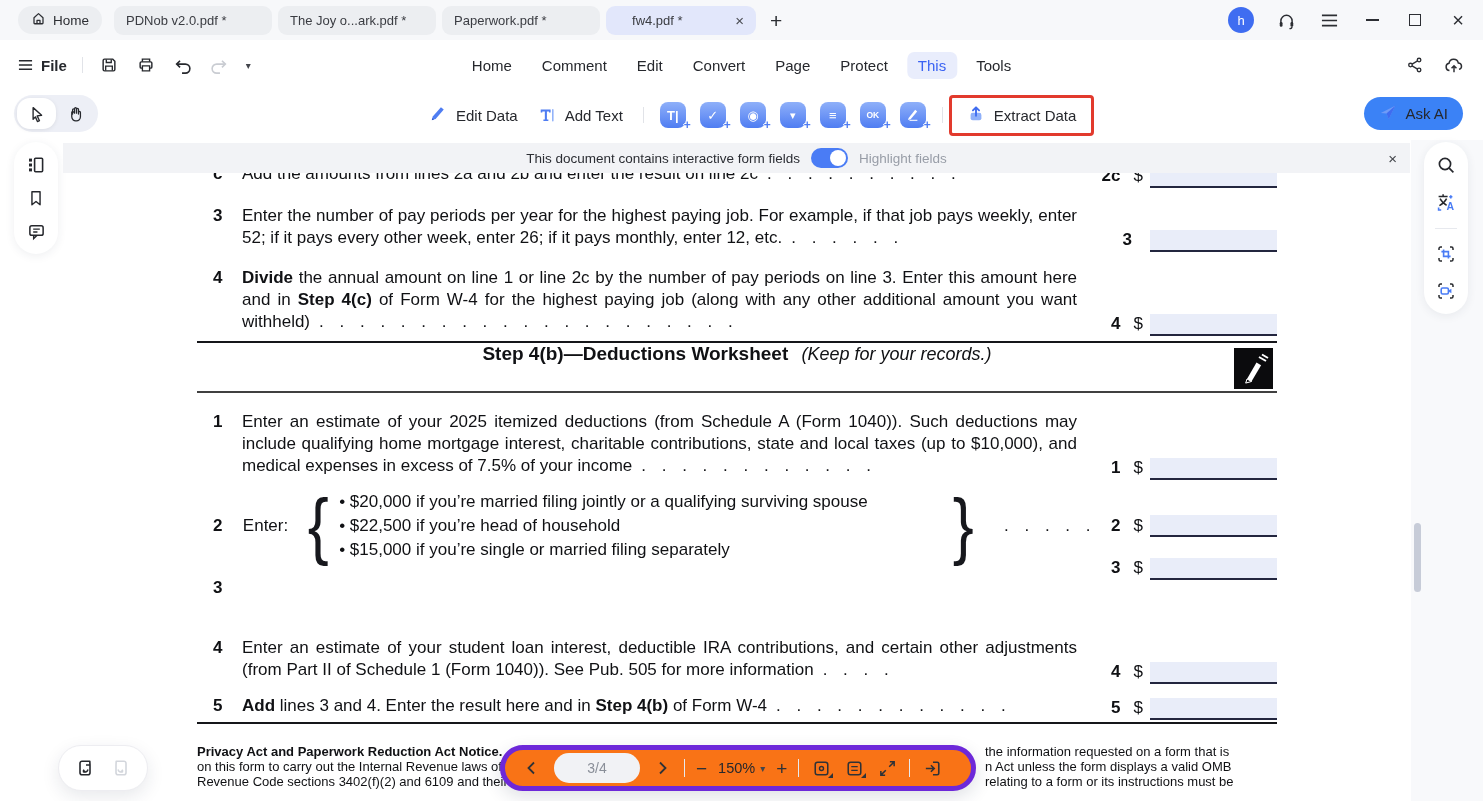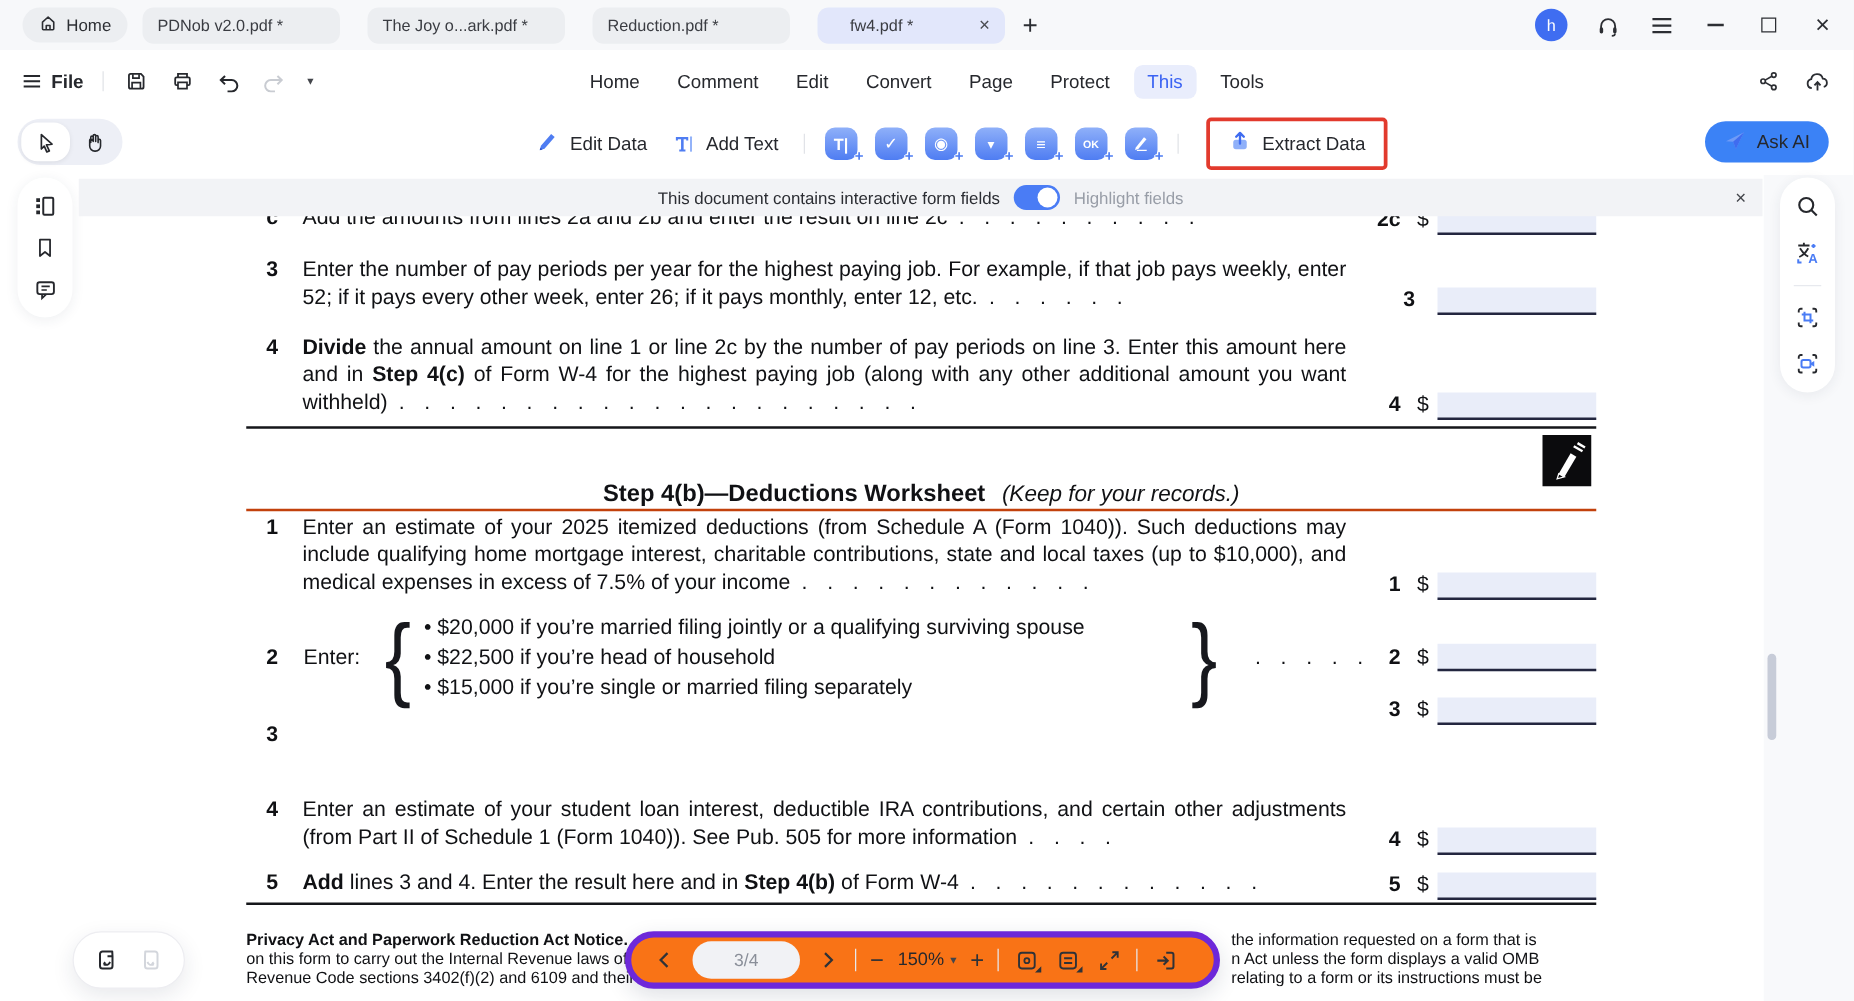--- a/index.html
+++ b/index.html
@@ -2,21 +2,21 @@
 <html><head>
 <meta charset="utf-8">
 <style>
   html,body{margin:0;padding:0;background:#e9eaee;}
   *{box-sizing:border-box;font-family:"Liberation Sans","DejaVu Sans",sans-serif;}
   .app{position:relative;width:1483px;height:801px;background:#fff;overflow:hidden;}
 
   
   .titlebar{position:absolute;top:0;left:0;right:0;height:40px;background:#f7f8fa;display:flex;align-items:center;padding:0 14px 0 18px;}
   .home-pill{display:flex;align-items:center;gap:7px;background:#eceef1;border-radius:15px;height:28px;padding:0 13px;font-size:13.5px;color:#2c2e33;cursor:pointer;}
-  .tabstrip{display:flex;align-items:center;gap:22px;margin-left:12px;}
+  .tabstrip{display:flex;align-items:center;gap:6px;margin-left:12px;}
   .tab{height:29px;border-radius:9px;background:#eceef1;display:flex;align-items:center;padding:0 12px;font-size:13px;color:#3a3c42;cursor:pointer;}
   .tab.active{background:#e2e7fb;}
   .tab-label{flex:1;overflow:hidden;white-space:nowrap;text-overflow:ellipsis;}
   .tab-close{margin-left:8px;font-size:15px;color:#4a4c52;line-height:1;}
   .newtab{margin-left:14px;font-size:21px;color:#2c2e33;cursor:pointer;line-height:1;}
   .tb-right{margin-left:auto;display:flex;align-items:center;gap:21px;}
   .avatar{width:26px;height:26px;border-radius:50%;background:#3f6df1;color:#fff;display:flex;align-items:center;justify-content:center;font-size:13px;}
   .icobtn{width:22px;height:22px;display:flex;align-items:center;justify-content:center;color:#2c2e33;cursor:pointer;}
   .win-min{width:13px;height:1.8px;background:#2c2e33;}
   .win-max{width:12px;height:12px;border:1.8px solid #2c2e33;}
@@ -36,21 +36,21 @@
   
   .toolbar{position:absolute;top:90px;left:0;right:0;height:50px;background:#fff;}
   .select-pill{position:absolute;left:14px;top:5px;width:84px;height:37px;background:#edeff6;border-radius:19px;display:flex;align-items:center;padding:3px;}
   .sel-btn{width:40px;height:31px;border-radius:13px;display:flex;align-items:center;justify-content:center;cursor:pointer;}
   .sel-btn.on{background:#fff;box-shadow:0 1px 4px rgba(0,0,0,.08);}
   .tool-center{position:absolute;left:428px;top:0;height:50px;display:flex;align-items:center;}
   .tool-label-btn{display:flex;align-items:center;gap:9px;font-size:15px;color:#26282d;cursor:pointer;}
   .ftools{display:flex;align-items:center;gap:14px;margin:0 4px;}
   .ftool{position:relative;width:26px;height:26px;border-radius:8px;background:linear-gradient(180deg,#8fb0f9,#4f7df2);color:#fff;display:flex;align-items:center;justify-content:center;font-size:13px;font-weight:bold;cursor:pointer;}
   .fplus{position:absolute;right:-5px;bottom:-4px;font-size:12px;font-weight:bold;color:#4f7df2;text-shadow:-1px 0 #fff,1px 0 #fff,0 -1px #fff,0 1px #fff;}
-  .extract-wrap{border:3px solid #e23a2d;border-radius:4px;padding:7px 15px;margin-left:22px;}
+  .extract-wrap{border:3px solid #e23a2d;border-radius:4px;padding:7px 15px;margin-left:6px;}
   .extract-btn{display:flex;align-items:center;gap:9px;font-size:15px;color:#26282d;cursor:pointer;}
   .askai{position:absolute;right:20px;top:7px;height:33px;background:#3b82f6;border-radius:17px;display:flex;align-items:center;gap:8px;padding:0 15px;font-size:15px;color:#26282d;cursor:pointer;}
   .tgap{width:20px;}
 
   
   .workspace{position:absolute;top:140px;left:0;right:0;bottom:0;background:#fff;}
   .gutter{position:absolute;top:0;bottom:0;right:0;width:72px;background:#f8f9fb;}
   .notify{position:absolute;left:63px;right:73px;top:3px;height:30px;background:#f2f3f6;z-index:5;display:flex;align-items:center;justify-content:center;gap:11px;}
   .notify-msg{font-size:13.5px;color:#2b2d33;text-align:right;}
   .toggle{position:relative;width:37px;height:20px;border-radius:10px;background:#4a7cf5;cursor:pointer;}
@@ -72,21 +72,21 @@
   .lnum{position:absolute;left:16px;top:0;width:26px;font-weight:bold;}
   .rtext{margin-left:45px;width:835px;text-align:justify;}
   .rtext .b{font-weight:bold;}
   .dots{word-spacing:11px;padding-left:9px;white-space:nowrap;}
   .rgroup{position:absolute;right:0;bottom:-3px;display:flex;align-items:flex-end;}
   .rnum{font-weight:bold;width:30px;text-align:right;padding-bottom:1px;}
   .dollar{margin:0 7px 1px 13px;padding-bottom:0;}
   .field{width:127px;height:22px;background:#e9edf9;border-bottom:2px solid #23263f;cursor:text;}
   .field.nods{margin-left:18px;}
 
-  .band{position:absolute;top:201px;left:197px;width:1080px;height:68px;border-top:2px solid #15161a;border-bottom:2px solid #c2410c;display:flex;align-items:flex-end;justify-content:center;}
+  .band{position:absolute;top:201px;left:197px;width:1080px;height:52px;border-top:2px solid #15161a;border-bottom:2px solid #404040;display:flex;align-items:flex-start;justify-content:center;}
   .band-title{font-size:19px;color:#101114;}
   .band-title .b{font-weight:bold;}
   .band-title .it{font-style:italic;font-size:18px;margin-left:8px;}
   .sign-block{position:absolute;right:4px;top:5px;width:39px;height:41px;background:#0b0b0d;display:flex;align-items:center;justify-content:center;}
 
   .brace-row{top:348px;height:76px;display:flex;align-items:center;}
   .brace-row .lnum{position:static;margin-left:16px;width:26px;}
   .enter{width:64px;margin-left:4px;}
   .brace{font-size:74px;font-weight:100;line-height:72px;color:#17181d;transform:scaleX(.85);}
   .bullets{width:616px;margin-left:8px;}
@@ -128,21 +128,21 @@
       <span>Home</span>
     </div>
     <div class="tabstrip">
         <div class="tab" style="width: 158px;">
           <span class="tab-label">PDNob v2.0.pdf *</span>
         </div>
         <div class="tab" style="width: 158px;">
           <span class="tab-label">The Joy o...ark.pdf *</span>
         </div>
         <div class="tab" style="width: 158px;">
-          <span class="tab-label">Reduction.pdf *</span>
+          <span class="tab-label">Paperwork.pdf *</span>
         </div>
         <div class="tab active" style="width: 150px; padding-left: 26px;">
           <span class="tab-label">fw4.pdf *</span>
           <span class="tab-close">×</span>
         </div>
       </div>
     <div class="newtab">+</div>
     <div class="tb-right">
       <div class="avatar">h</div>
       <div class="icobtn">

